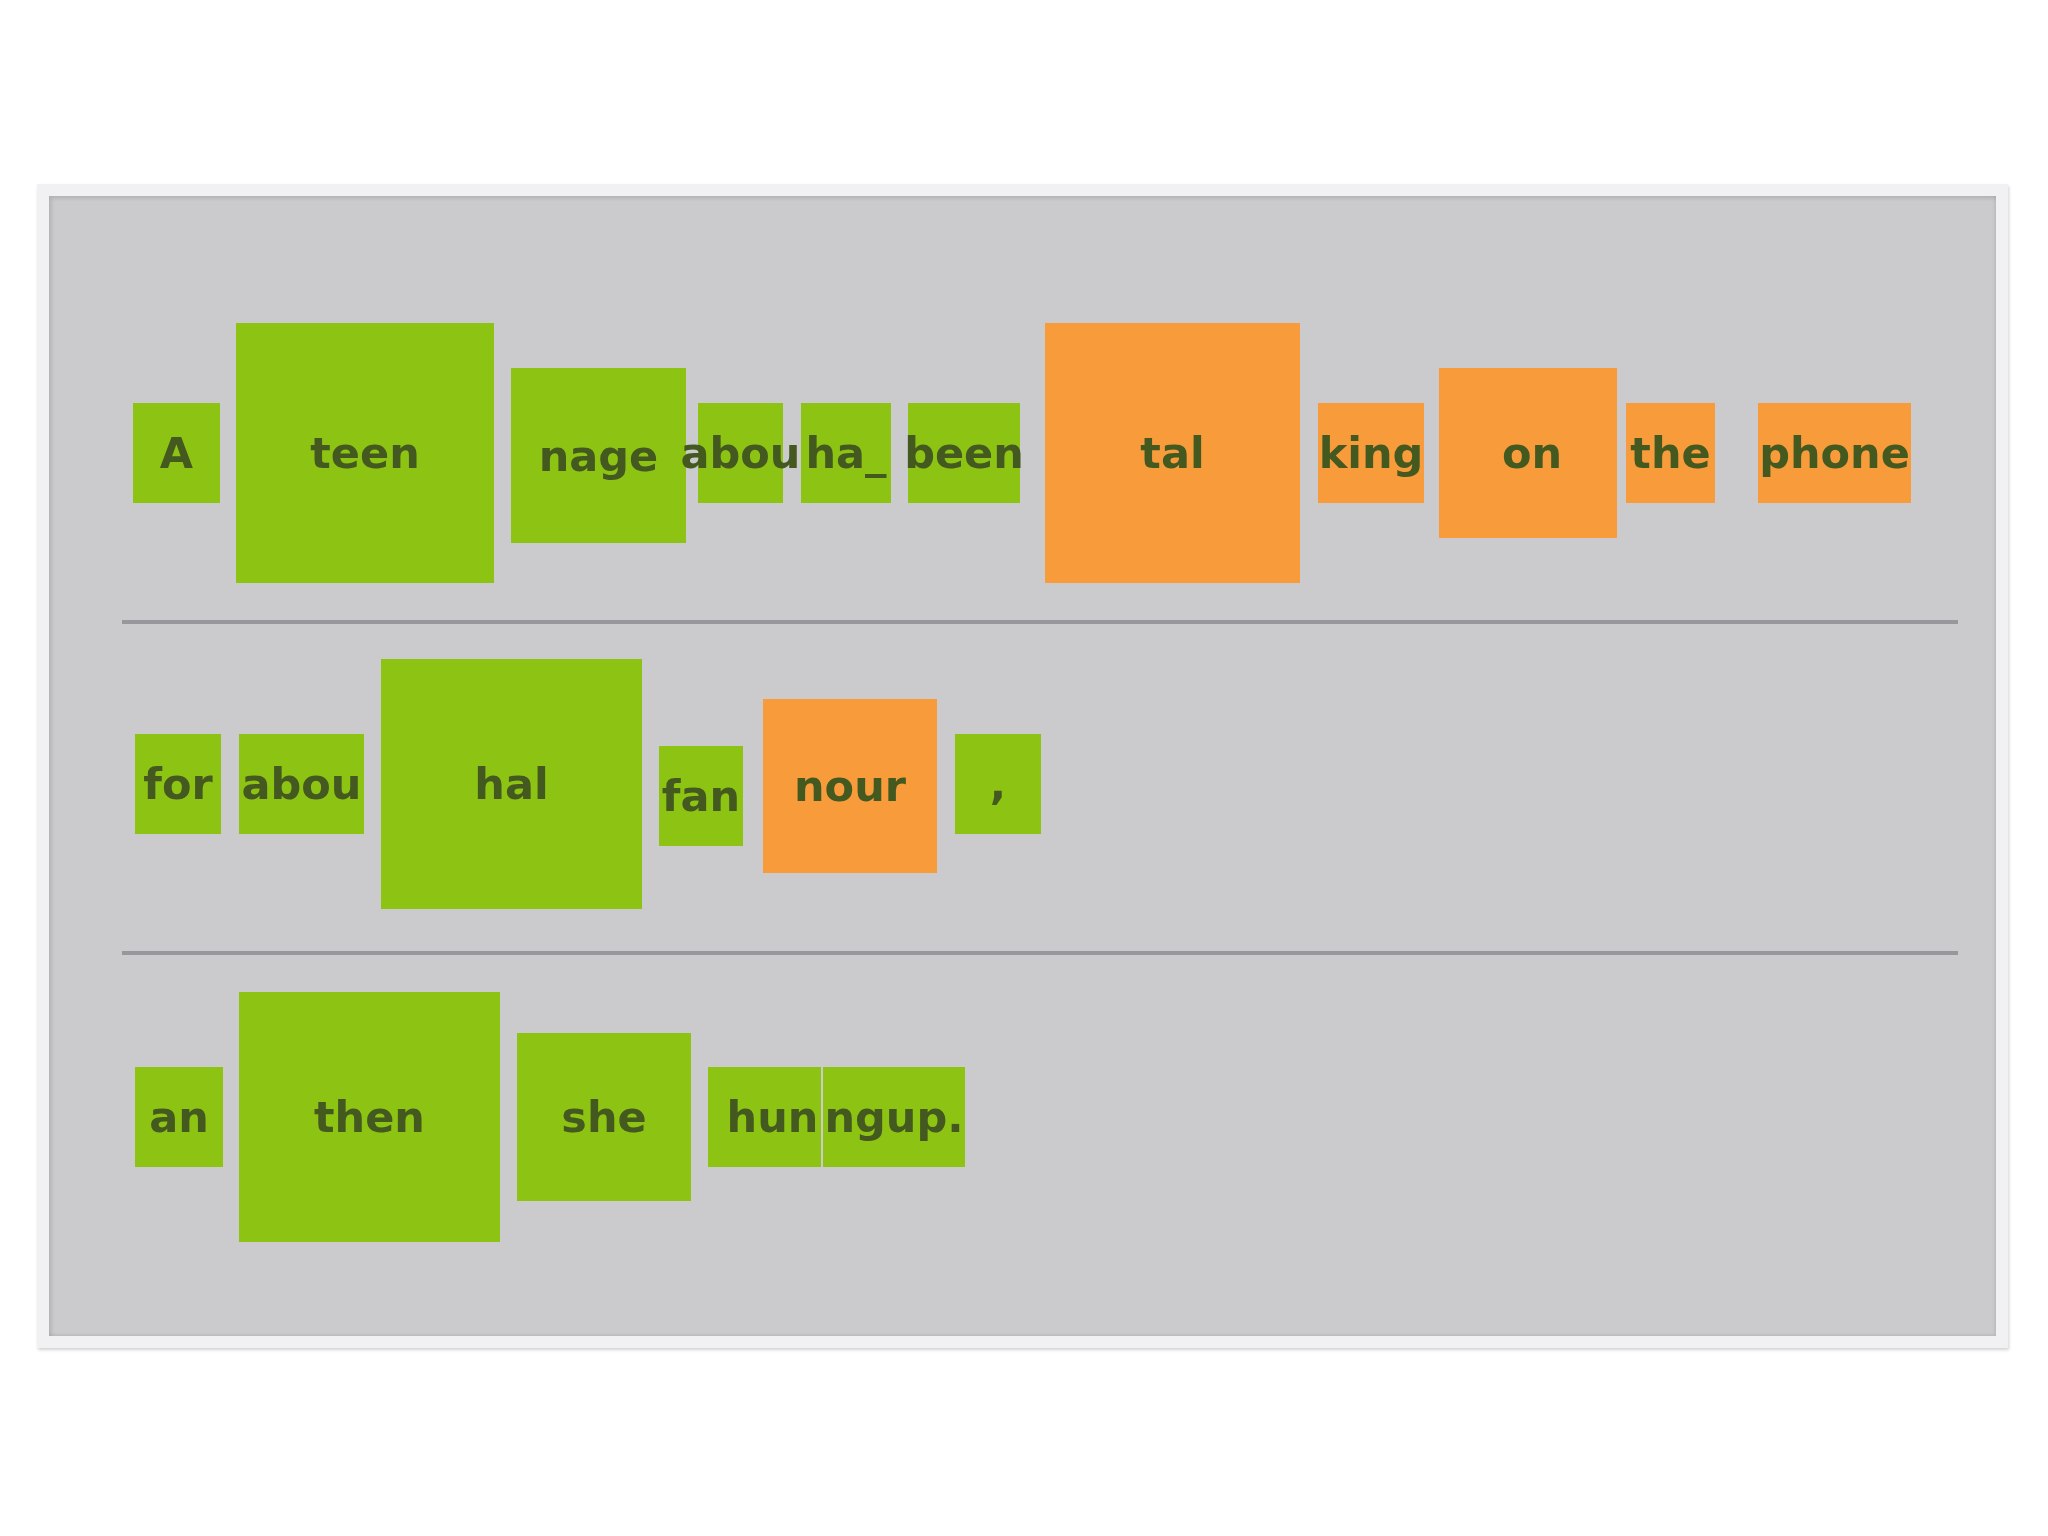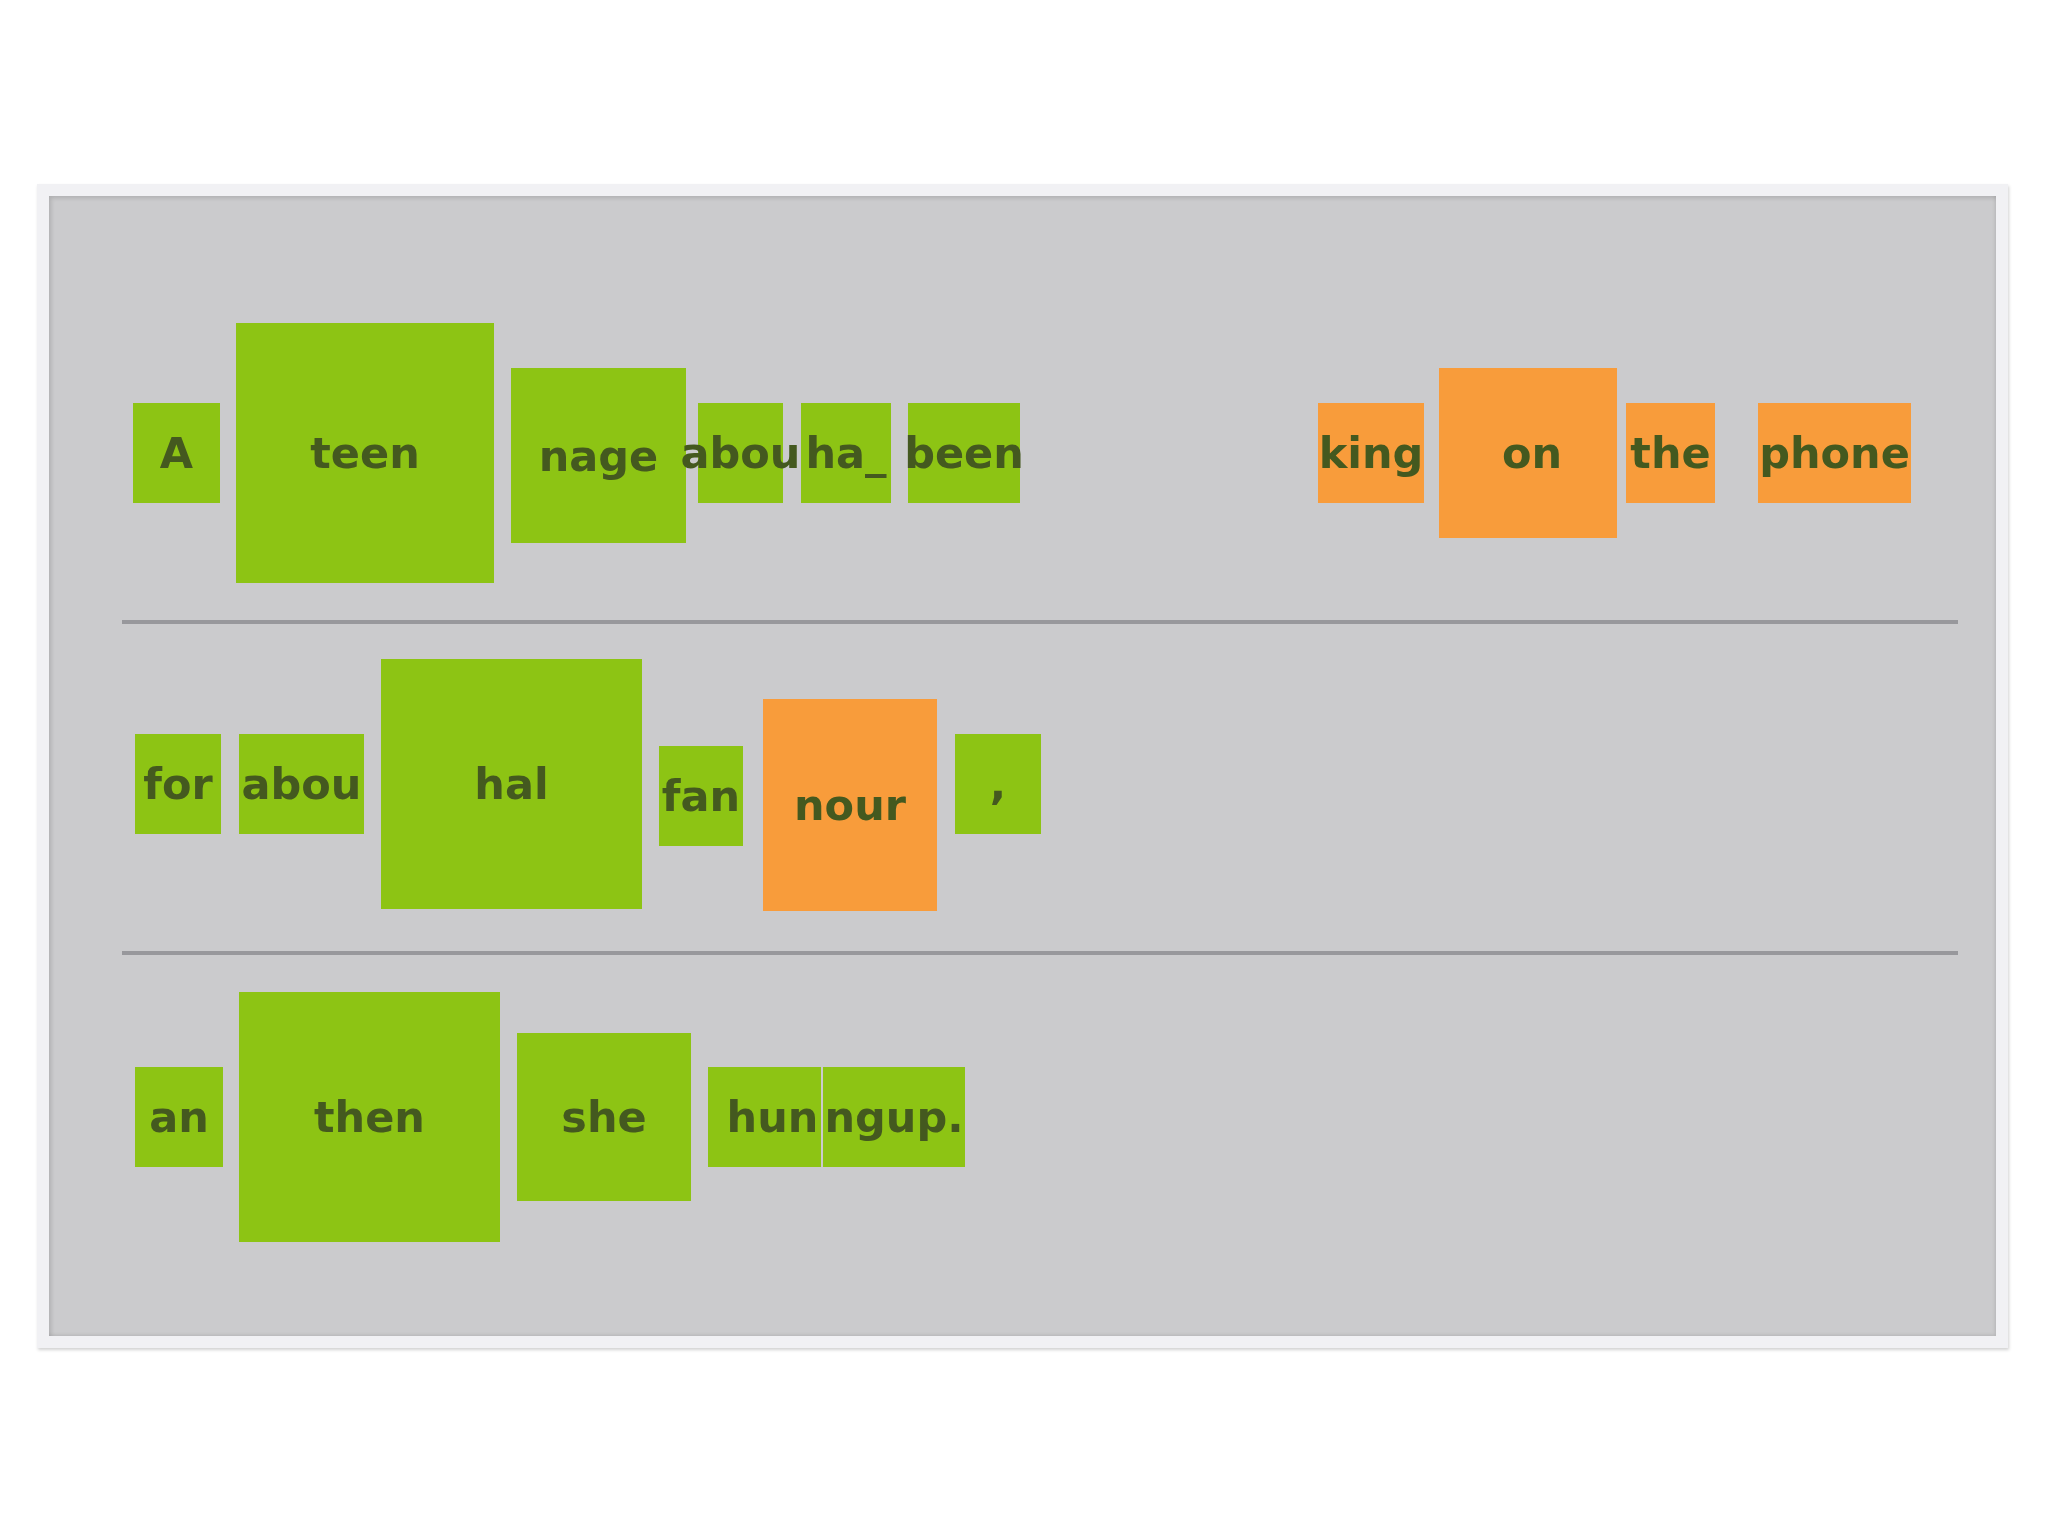--- a/index.html
+++ b/index.html
@@ -59,29 +59,30 @@
 <div class="board">
   <div class="board-inner">
     <div class="divider divider-1"></div>
     <div class="divider divider-2"></div>
   <div class="tile green" style="left: 84px; top: 207px; width: 87px; height: 100px;">A</div>
       <div class="tile green" style="left: 187px; top: 127px; width: 258px; height: 260px;">teen</div>
       <div class="tile green" style="left: 462px; top: 172px; width: 175px; height: 175px;">nage</div>
       <div class="tile green" style="left: 649px; top: 207px; width: 85px; height: 100px;">abou</div>
       <div class="tile green" style="left: 752px; top: 207px; width: 90px; height: 100px;">ha_</div>
       <div class="tile green" style="left: 859px; top: 207px; width: 112px; height: 100px;">been</div>
+      <div class="tile orange" style="left: 996px; top: 127px; width: 255px; height: 260px;">tal</div>
       <div class="tile orange" style="left: 1269px; top: 207px; width: 106px; height: 100px;">king</div>
       <div class="tile orange" style="left: 1390px; top: 172px; width: 170px; height: 170px; padding-left: 8px;">on</div>
       <div class="tile orange" style="left: 1577px; top: 207px; width: 89px; height: 100px;">the</div>
       <div class="tile orange" style="left: 1682px; top: 207px; width: 153px; height: 100px; margin-left: 27px;">phone</div>
       <div class="tile green" style="left: 86px; top: 538px; width: 86px; height: 100px;">for</div>
       <div class="tile green" style="left: 190px; top: 538px; width: 125px; height: 100px;">abou</div>
       <div class="tile green" style="left: 332px; top: 463px; width: 261px; height: 250px;">hal</div>
       <div class="tile green" style="left: 610px; top: 538px; width: 84px; height: 100px; margin-top: 12px;">fan</div>
-      <div class="tile orange" style="left: 714px; top: 503px; width: 174px; height: 212px;">nour</div>
+      <div class="tile orange" style="left: 714px; top: 503px; width: 174px; height: 174px;">nour</div>
       <div class="tile green" style="left: 906px; top: 538px; width: 86px; height: 100px;">,</div>
       <div class="tile green" style="left: 86px; top: 871px; width: 88px; height: 100px;">an</div>
       <div class="tile green" style="left: 468px; top: 837px; width: 174px; height: 168px;">she</div>
       <div class="tile green" style="left: 190px; top: 796px; width: 261px; height: 250px;">then</div>
       <div class="tile green" style="left: 659px; top: 871px; width: 97px; height: 100px; padding-left: 16px;">hun</div>
       <div class="tile green" style="left: 774px; top: 871px; width: 142px; height: 100px;">ngup.</div>
     </div>
 </div>
 
 </body></html>

